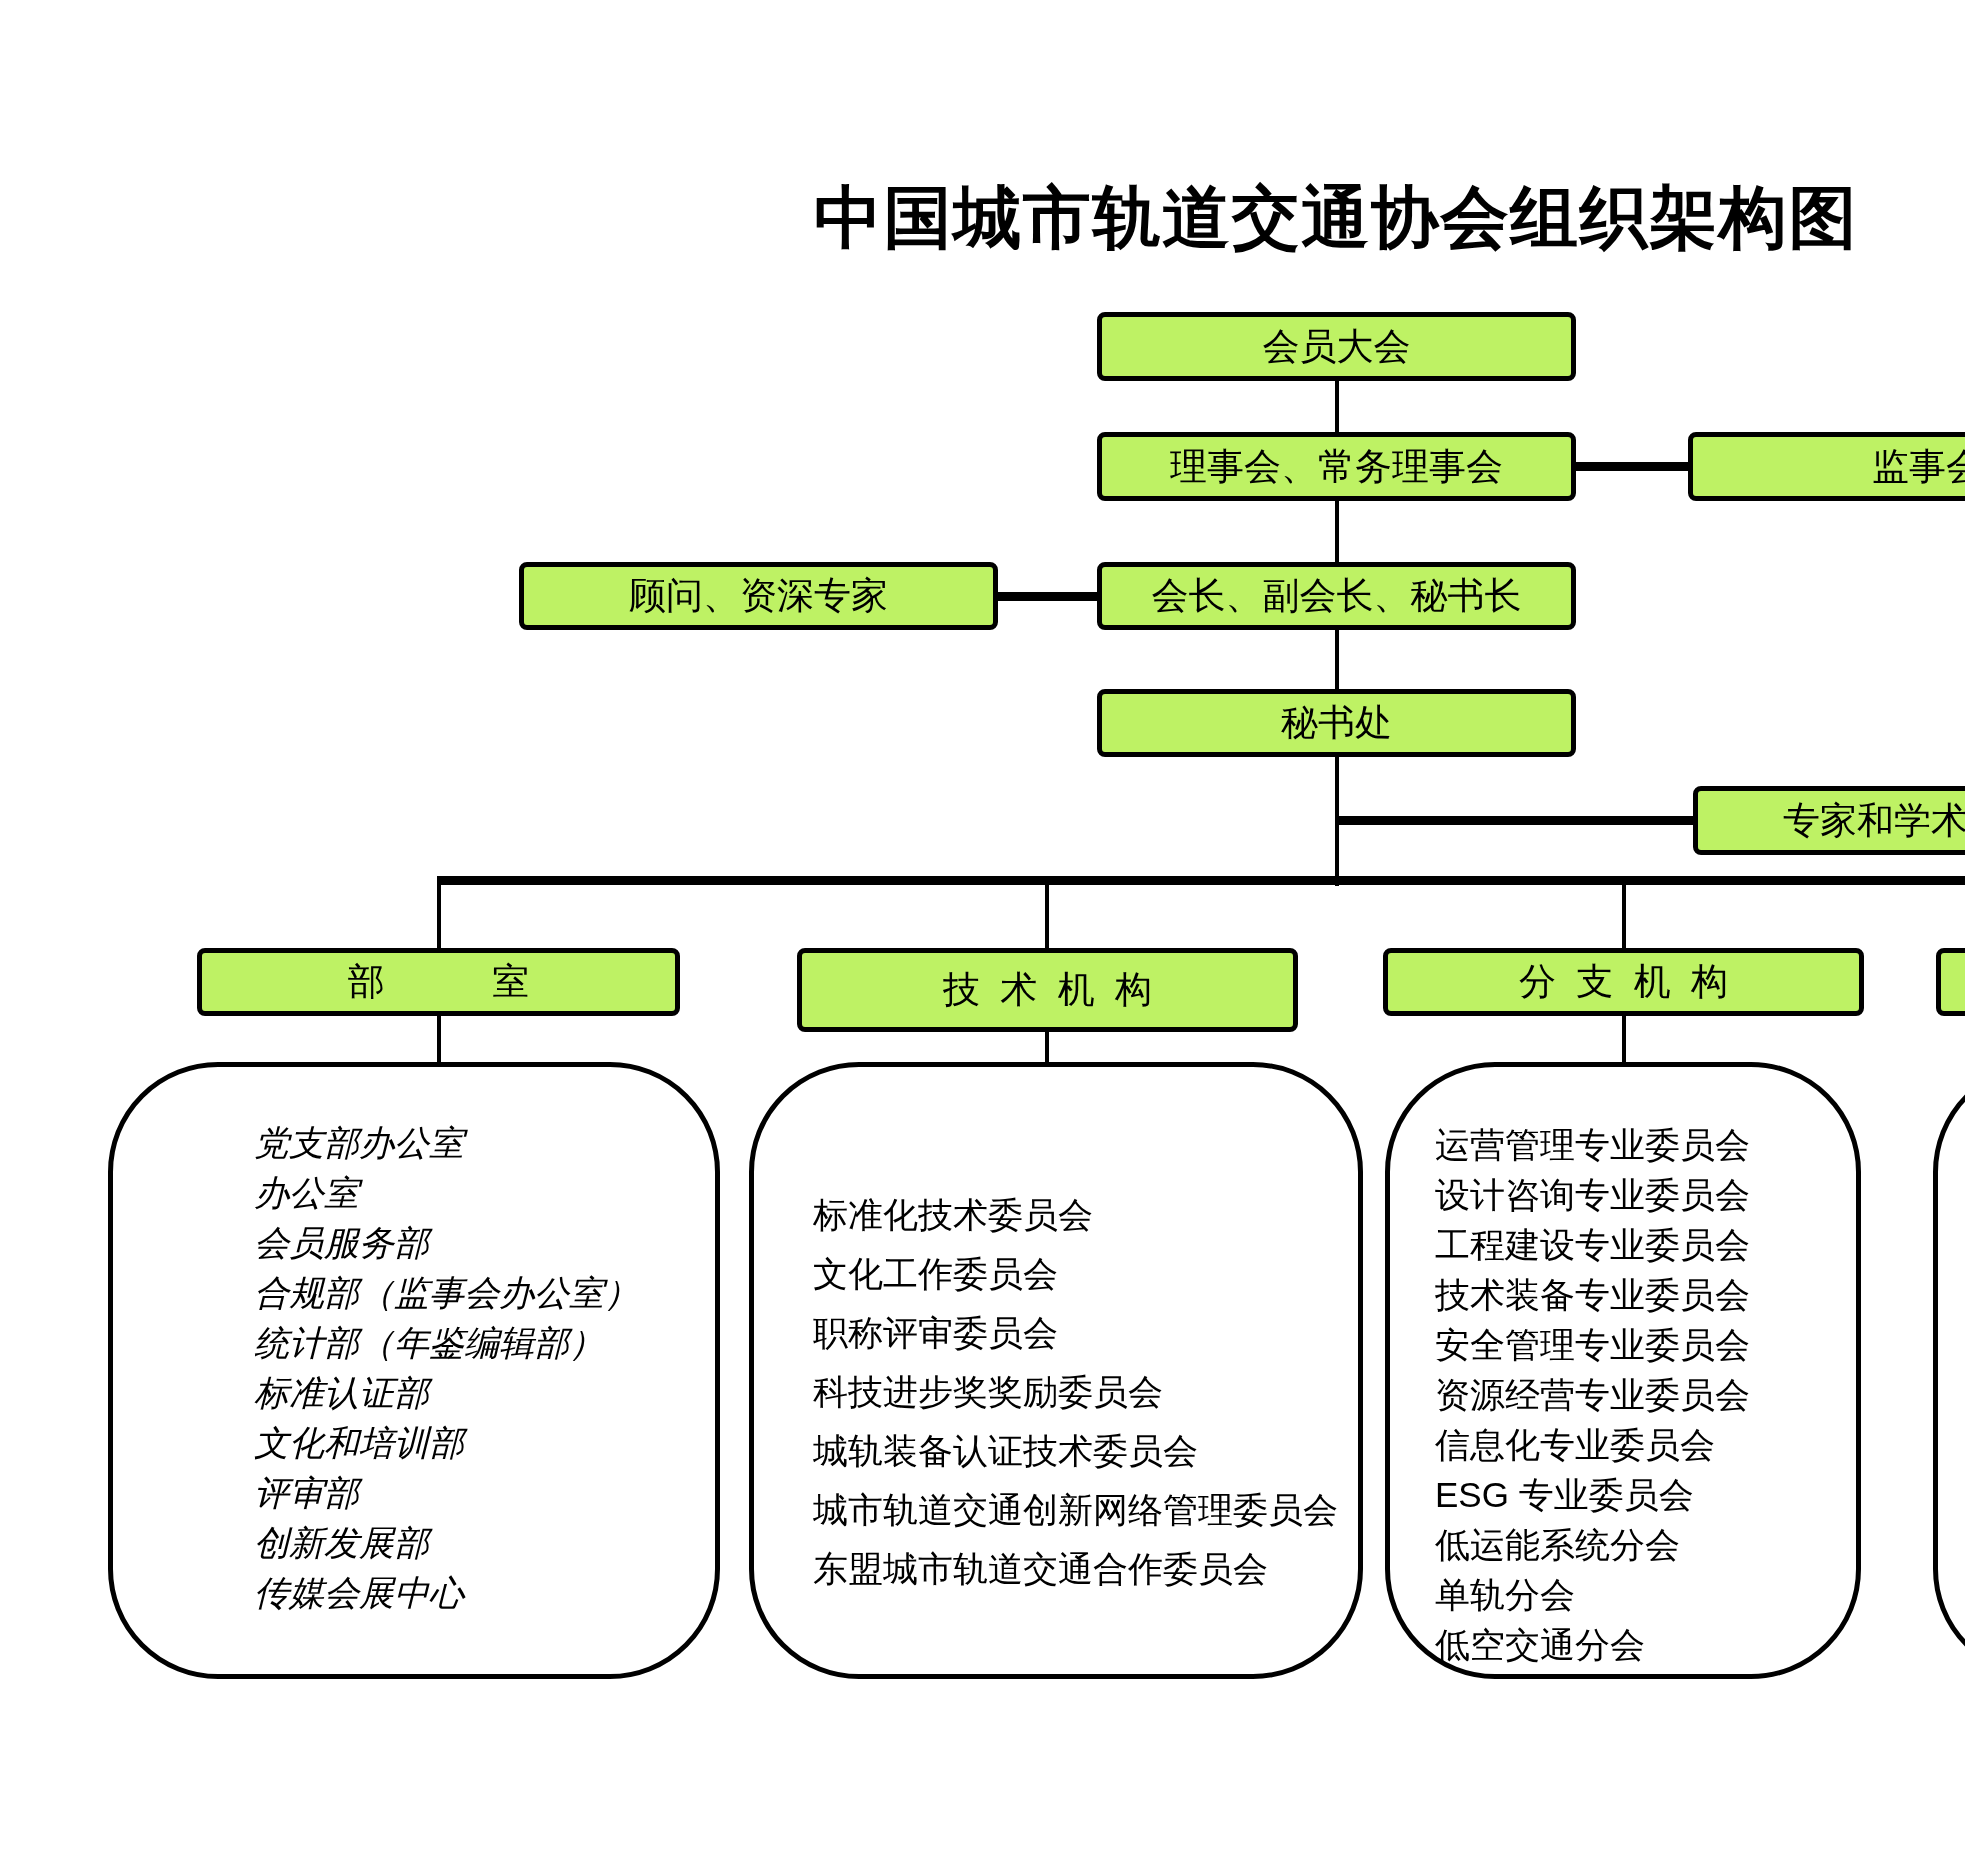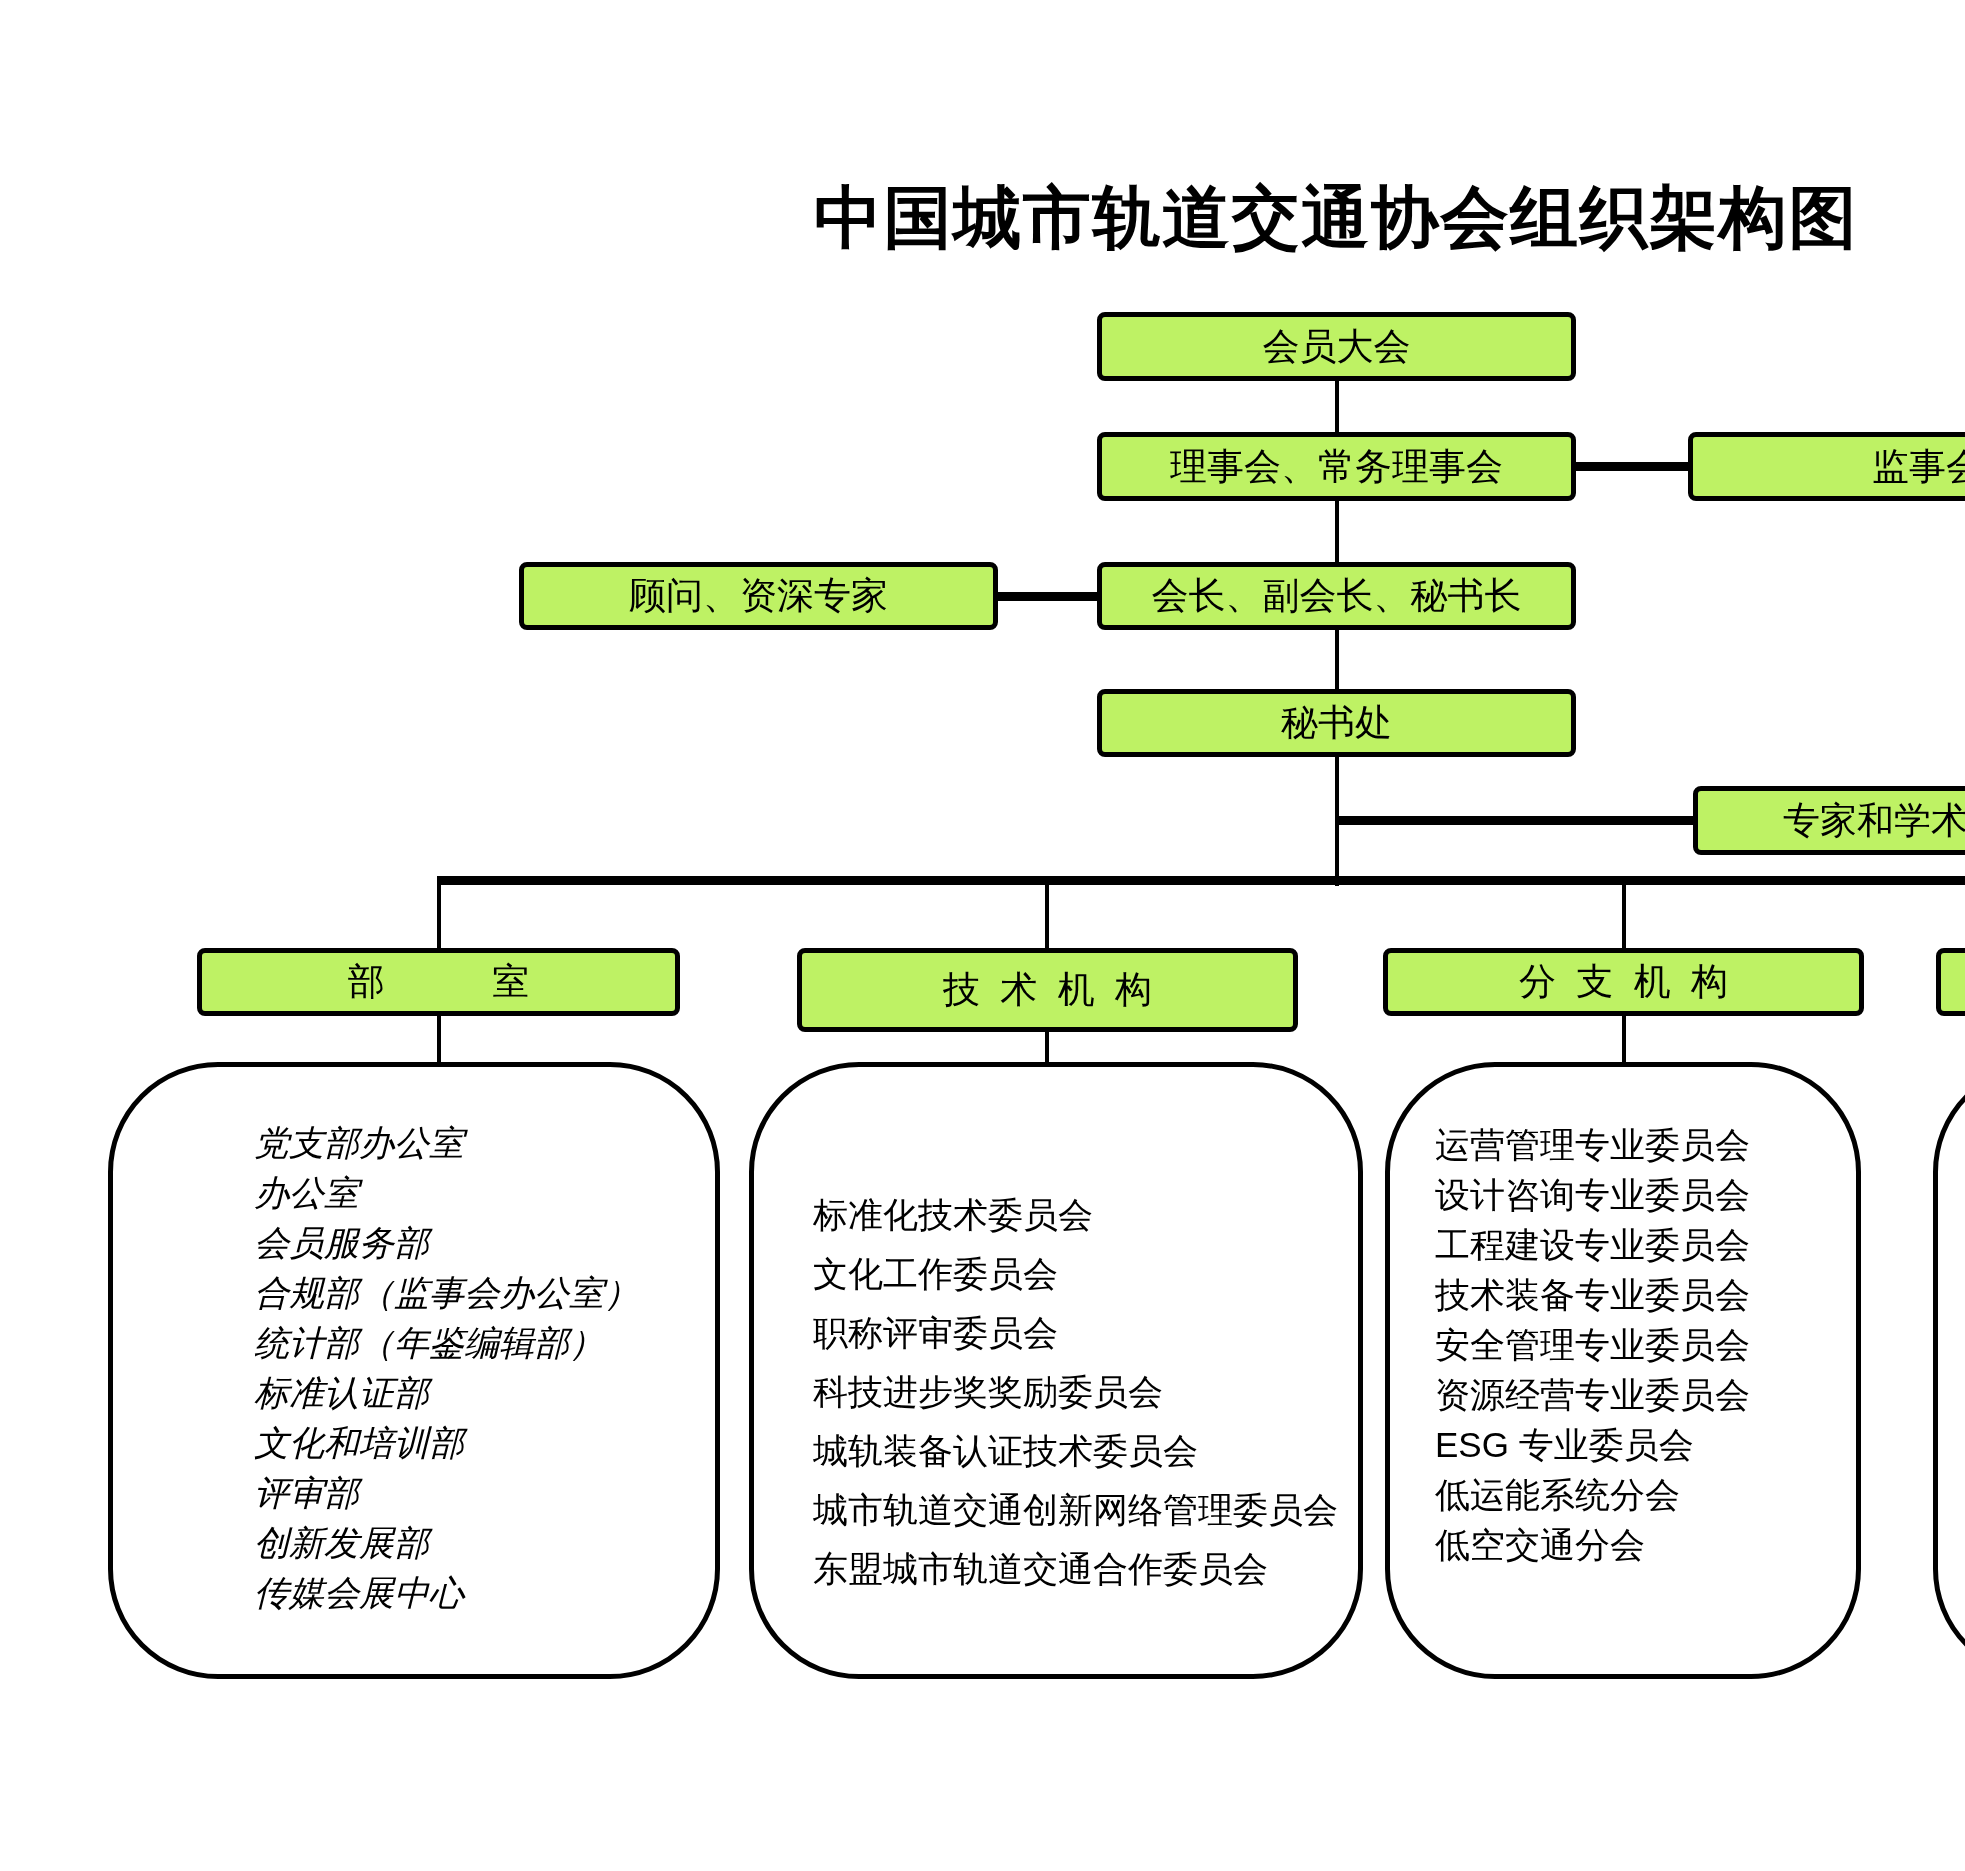--- a/index.html
+++ b/index.html
@@ -119,20 +119,22 @@
       <div class="list-line">城市轨道交通创新网络管理委员会</div>
       <div class="list-line">东盟城市轨道交通合作委员会</div>
     </div>
   <div class="bigbox col3" style="left:1385px; top:1062px; width:476px; height:617px;">
       <div class="list-line">运营管理专业委员会</div>
       <div class="list-line">设计咨询专业委员会</div>
       <div class="list-line">工程建设专业委员会</div>
       <div class="list-line">技术装备专业委员会</div>
       <div class="list-line">安全管理专业委员会</div>
       <div class="list-line">资源经营专业委员会</div>
+      <div class="list-line">信息化专业委员会</div>
       <div class="list-line">ESG 专业委员会</div>
       <div class="list-line">低运能系统分会</div>
+      <div class="list-line">单轨分会</div>
       <div class="list-line">低空交通分会</div>
     </div>
   <div class="bigbox col4" style="left:1933px; top:1062px; width:632px; height:617px;"></div>
 
 </div>
 
 
 </body></html>

